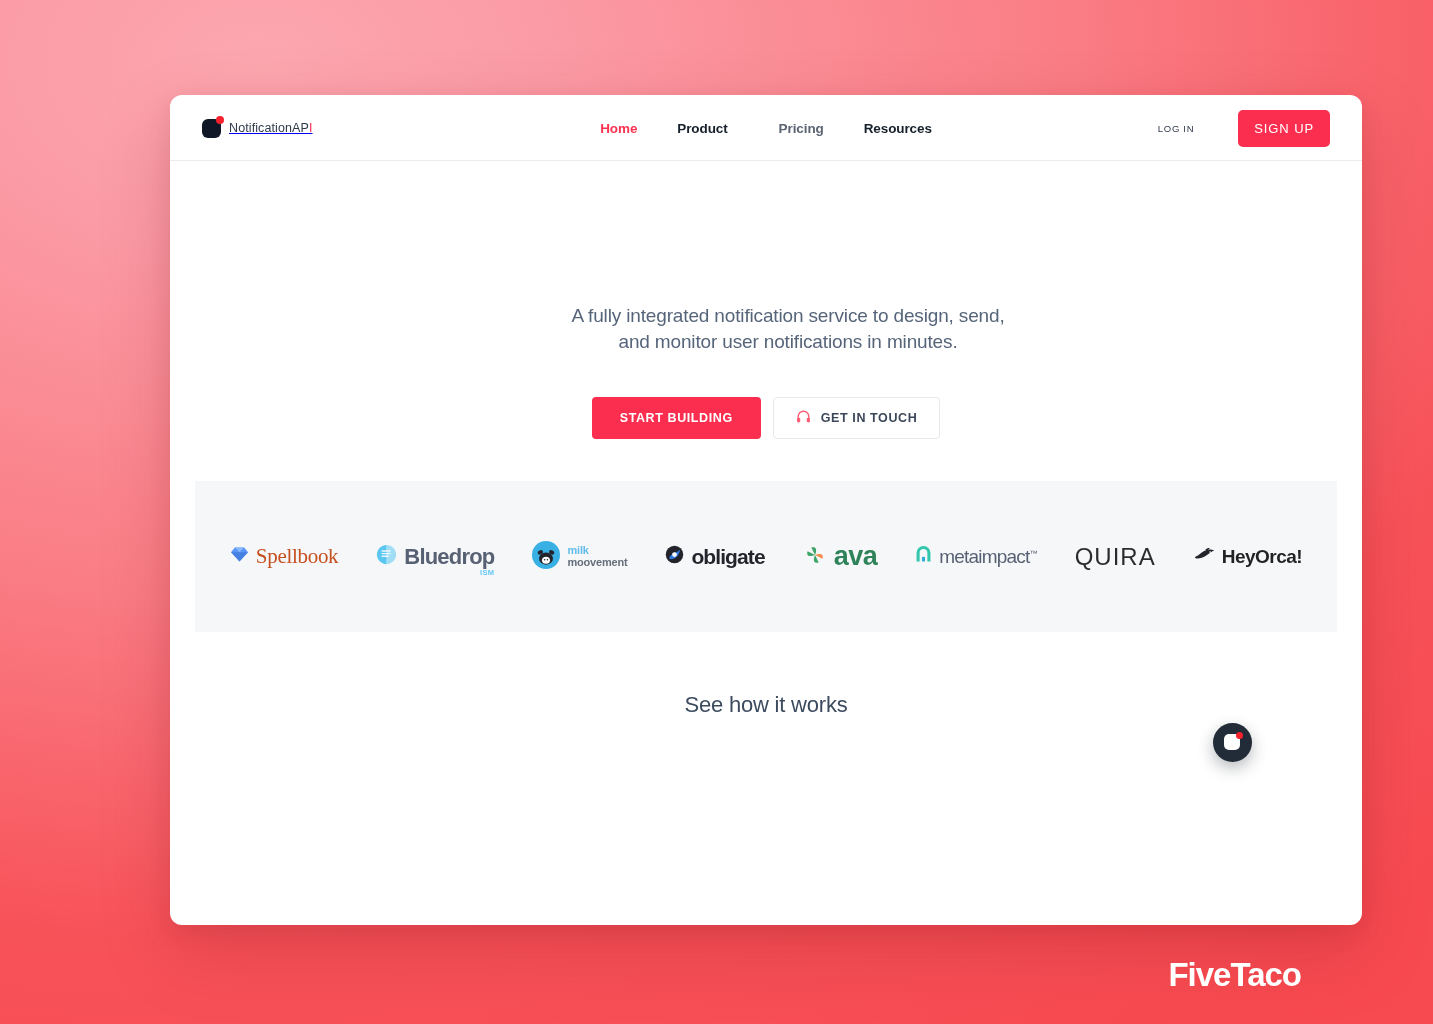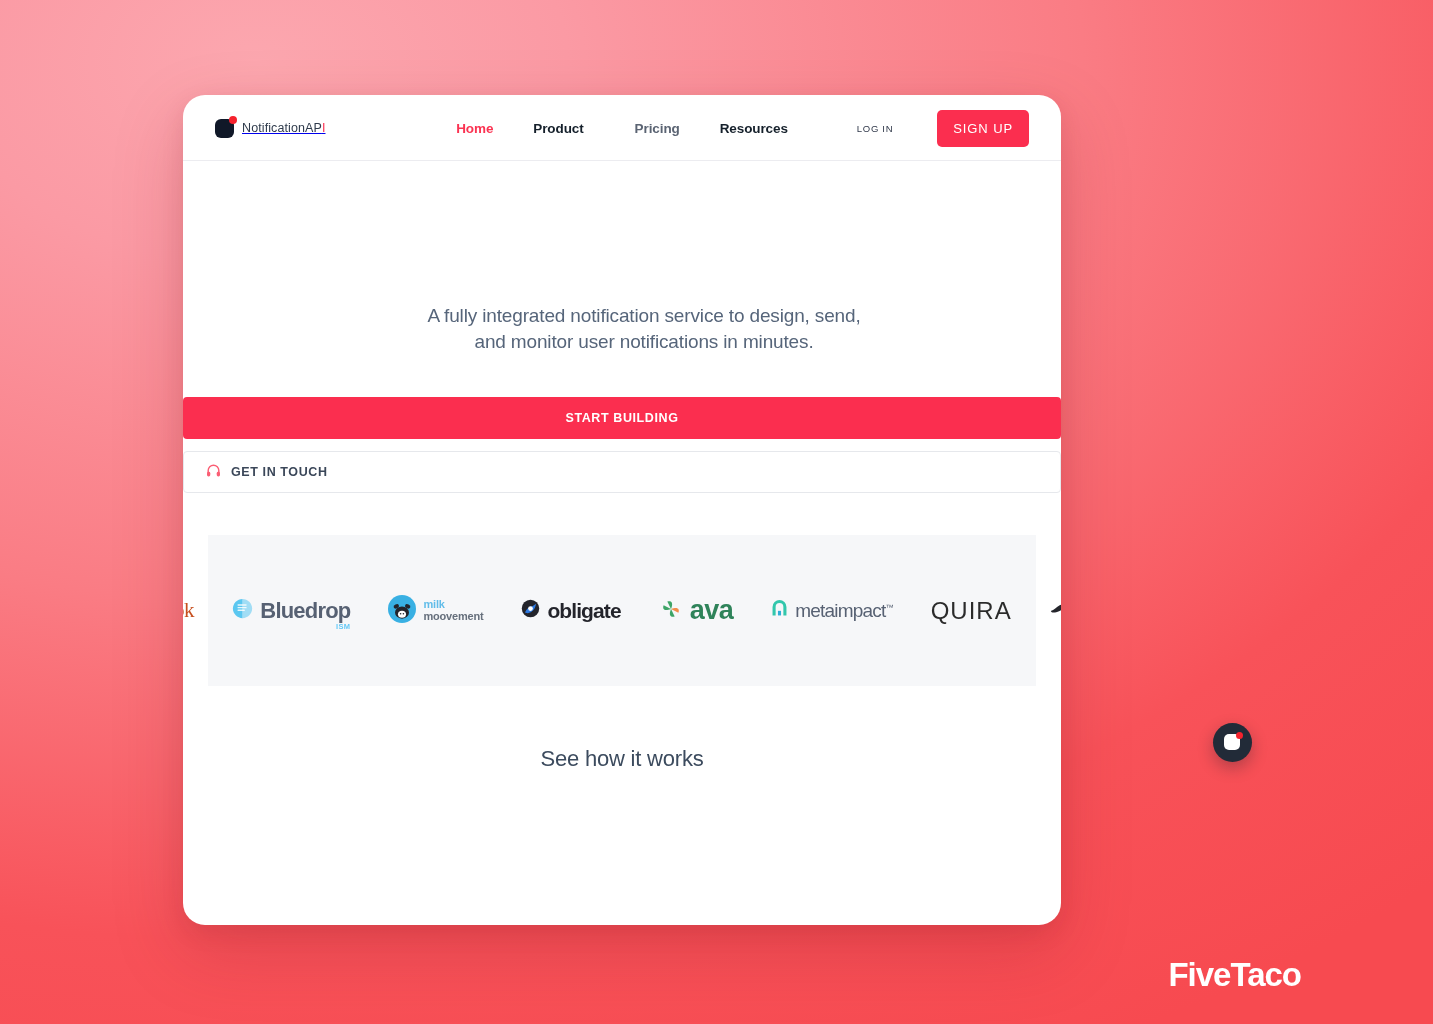--- a/index.html
+++ b/index.html
@@ -10,24 +10,24 @@
   body {
     font-family:"Liberation Sans", sans-serif;
     background:
       radial-gradient(120% 110% at 18% 6%, #FCA7AF 0%, #FB9AA4 18%, #FA7C84 48%, #F85259 78%, #F74A50 100%);
     position:relative;
   }
 
   
   .site-card {
     position:absolute;
-    left:183px; top:95px;
-    width:878px; height:830px;
+    left:170px; top:95px;
+    width:1192px; height:830px;
     background:#ffffff;
-    border-radius:22px;
+    border-radius:12px;
     overflow:hidden;
     box-shadow:0 26px 70px rgba(140,25,35,.22), 0 8px 22px rgba(140,25,35,.12);
   }
 
   
   .site-header {
     height:66px;
     display:flex; align-items:center;
     padding:0 32px;
     position:relative;
@@ -95,21 +95,21 @@
   .hero h1 .line3 { display:block; }
 
   .hero p.sub {
     margin-top:35px;
     font-size:19px; line-height:1.37;
     color:#56657A; font-weight:400; letter-spacing:-.15px;margin-left:44px;
   }
 
   .cta-row {
     margin-top:42px;
-    display:flex; justify-content:center; align-items:stretch; gap:12px;flex-direction:column;
+    display:flex; justify-content:center; align-items:stretch; gap:12px;
   }
   .btn-primary {
     background:#FB2E4F; color:#fff; border:none; border-radius:4px;
     font-size:12.5px; font-weight:600; letter-spacing:.6px;
     padding:0 28px; height:42px; cursor:pointer; white-space:nowrap;
   }
   .btn-secondary {
     background:#fff; color:#3b4759;
     border:1px solid #E6E8EC; border-radius:4px;
     font-size:12.5px; font-weight:600; letter-spacing:.6px;

